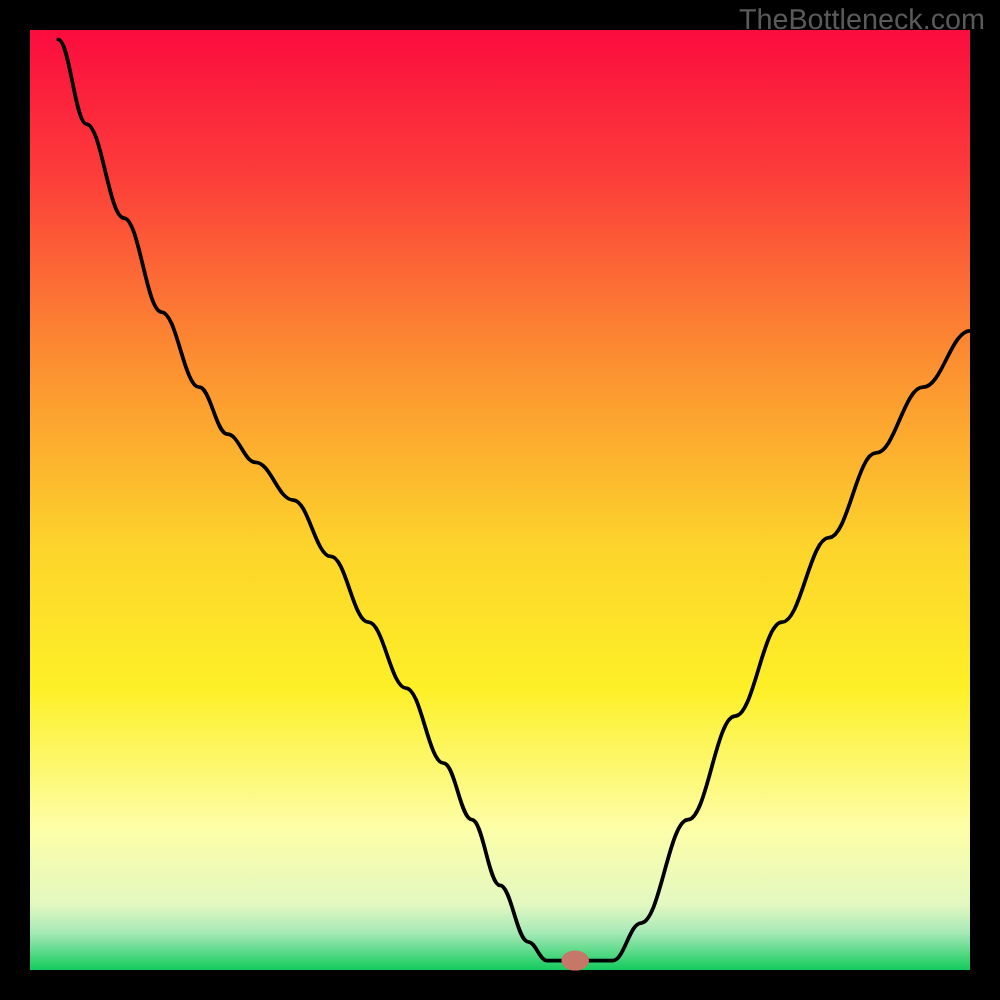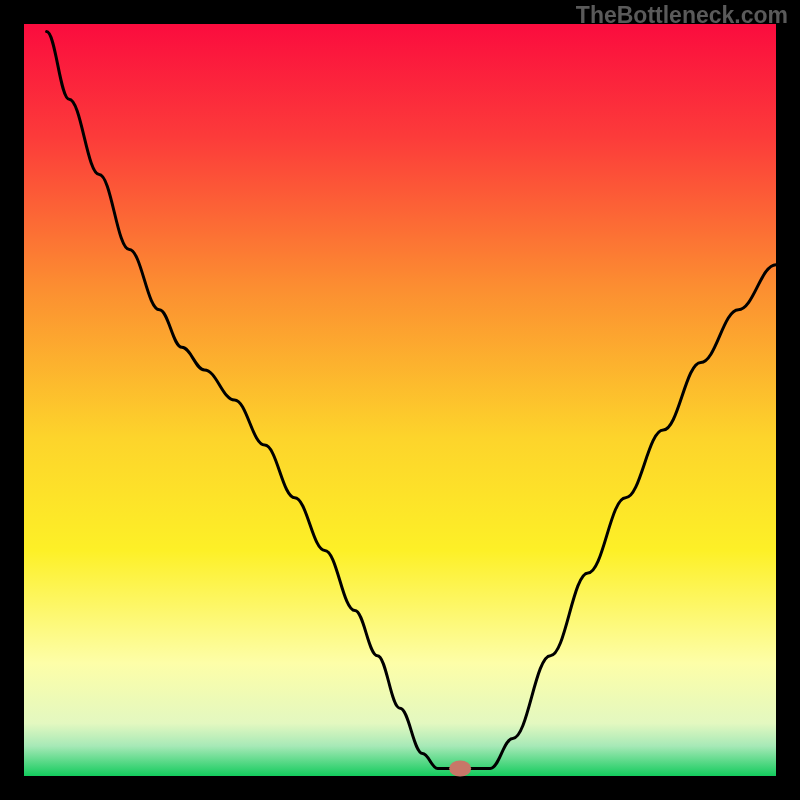--- a/index.html
+++ b/index.html
@@ -17,21 +17,21 @@
     top: 0;
     width: 800px;
     height: 800px;
   }
   .watermark {
     position: absolute;
     top: 2px;
     right: 12px;
     font-family: Arial, Helvetica, sans-serif;
     font-size: 23px;
-    font-weight: 700;
+    font-weight: 400;
     color: #5a5a5a;
     letter-spacing: 0px;
     z-index: 10;
   }
 </style>
 </head>
 <body>
 
 <div class="chart-container">
   <svg id="chart-svg" width="800" height="800" viewBox="0 0 800 800">

